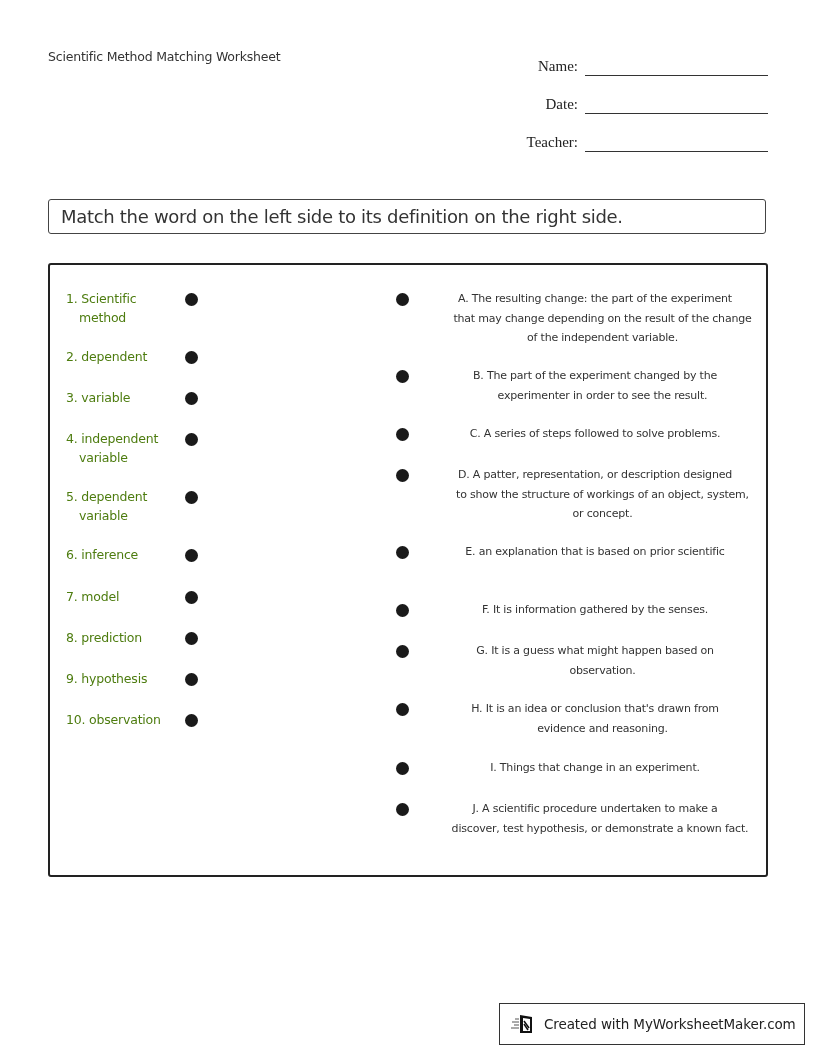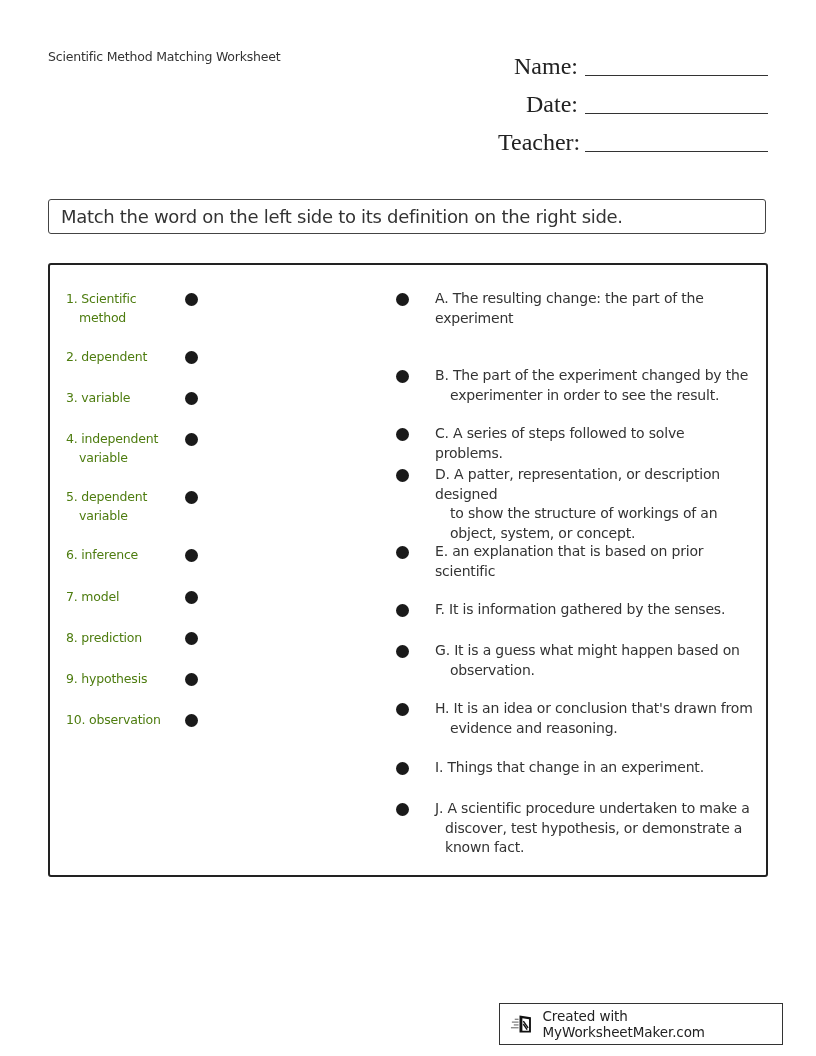--- a/index.html
+++ b/index.html
@@ -1,31 +1,31 @@
 <!DOCTYPE html>
 <html><head>
   <meta charset="utf-8">
   <style>
     html, body { margin: 0; padding: 0; background: #ffffff; }
     body { width: 816px; height: 1056px; position: relative; overflow: hidden; color: #333333; font-family: "DejaVu Sans", sans-serif; }
     .title { position: absolute; left: 48px; top: 49px; font-size: 12.5px; color: #333; letter-spacing: -0.2px; }
     .field { position: absolute; right: 48px; width: 270px; height: 20px; display: flex; align-items: flex-end; }
-    .field .lbl { font-family: "Liberation Serif", "DejaVu Serif", serif; font-size: 24px; color: #222; width: 80px; text-align: right; padding-right: 7px; line-height: 20px; margin-top: 31px; }
+    .field .lbl { font-family: "Liberation Serif", "DejaVu Serif", serif; font-size: 15px; color: #222; width: 80px; text-align: right; padding-right: 7px; line-height: 20px; margin-top: 31px; }
     .field .line { flex: 1; border-bottom: 1.5px solid #333; height: 18px; }
     .f-name { top: 56px; }
     .f-date { top: 94px; justify-content: center; }
     .f-teacher { top: 132px; }
     .instr { position: absolute; left: 48px; top: 199px; width: 718px; height: 35px; border: 1px solid #444; border-radius: 3px; box-sizing: border-box; font-size: 18px; padding: 0 12px; line-height: 33px; letter-spacing: -0.3px; color: #333; }
     .matchbox { position: absolute; left: 48px; top: 263px; width: 720px; height: 614px; border: 2px solid #222; border-radius: 3px; box-sizing: border-box; }
     .term { position: absolute; left: 66px; width: 110px; font-size: 12.5px; line-height: 19px; color: #4d7c0f; letter-spacing: -0.2px; }
     .term .cont { padding-left: 13px; }
     .dot { position: absolute; width: 13px; height: 13px; border-radius: 50%; background: #1a1a1a; }
-    .def { position: absolute; left: 435px; width: 320px; font-size: 14px; line-height: 19.5px; color: #333; letter-spacing: -0.2px; }
+    .def { position: absolute; left: 435px; width: 320px; font-size: 11px; line-height: 19.5px; color: #333; letter-spacing: -0.2px; text-align: center; }
     .def .rest { padding-left: 15px; }
-    .badge { position: absolute; left: 499px; top: 1003px; width: 284px; height: 42px; border: 1px solid #333; box-sizing: border-box; display: flex; align-items: center; }
+    .badge { position: absolute; left: 499px; top: 1003px; width: 306px; height: 42px; border: 1px solid #333; box-sizing: border-box; display: flex; align-items: center; }
     .badge .logo { width: 30px; height: 22px; margin-left: 10px; margin-right: 4px; }
     .badge .txt { font-size: 13.5px; color: #222; letter-spacing: -0.1px; }
   </style>
 </head>
 <body>
 
 <div class="title">Scientific Method Matching Worksheet</div>
 
 <div class="field f-name">
   <span class="lbl">Name:</span>
@@ -72,20 +72,21 @@
 <div class="dot" style="left:396px;top:469px"></div>
 <div class="dot" style="left:396px;top:546px"></div>
 <div class="dot" style="left:396px;top:604px"></div>
 <div class="dot" style="left:396px;top:645px"></div>
 <div class="dot" style="left:396px;top:703px"></div>
 <div class="dot" style="left:396px;top:762px"></div>
 <div class="dot" style="left:396px;top:803px"></div>
 
 <div class="def" style="top:289px">
     <div>A. The resulting change: the part of the experiment</div>
+    <div class="rest">that may change depending on the result of the change of the independent variable.</div>
   </div>
 <div class="def" style="top:366px">
     <div>B. The part of the experiment changed by the</div>
     <div class="rest">experimenter in order to see the result.</div>
   </div>
 <div class="def" style="top:424px">
     <div>C. A series of steps followed to solve problems.</div>
   </div>
 <div class="def" style="top:465px">
     <div>D. A patter, representation, or description designed</div>

